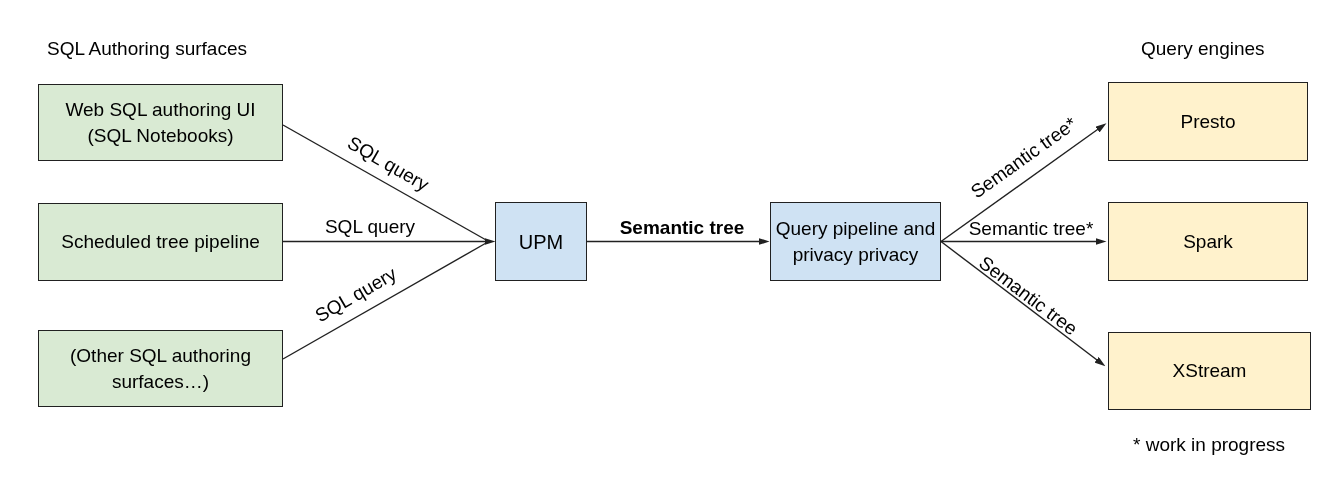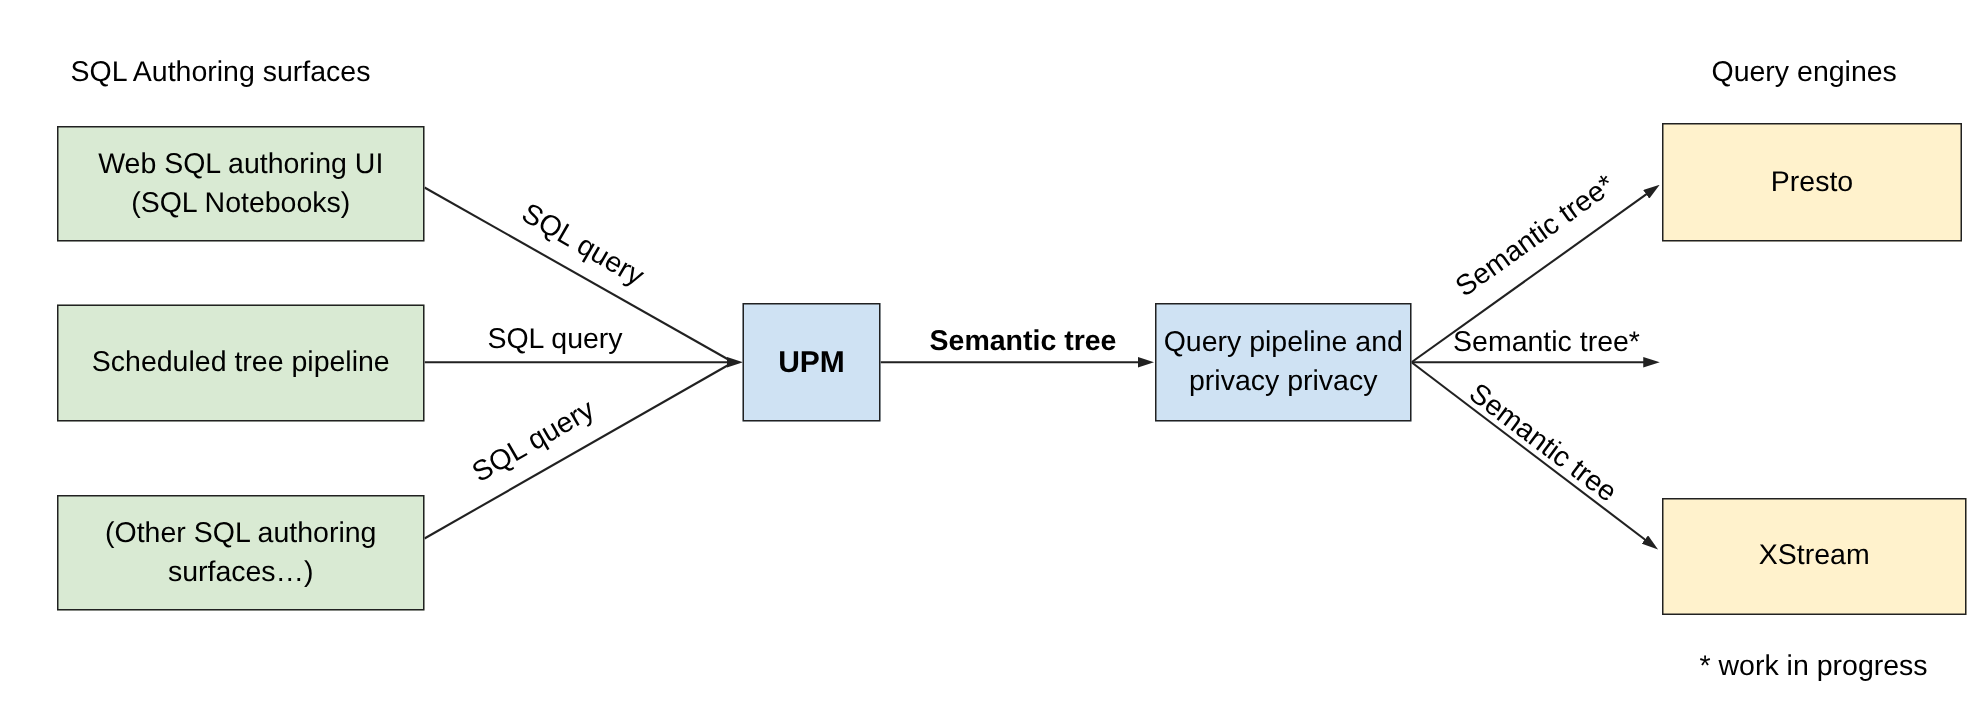--- a/index.html
+++ b/index.html
@@ -27,21 +27,21 @@
     justify-content: center;
     align-items: center;
     text-align: center;
     font-size: 19px;
     line-height: 26px;
   }
   .node .line { display: block; }
   .source  { background: var(--source-fill, #d9ead3); }
   .process { background: var(--process-fill, #cfe2f3); }
   .engine  { background: var(--engine-fill, #fff2cc); }
-  .node-upm { font-weight: bold; font-size: 20px; }
+  .node-upm { font-weight: normal; font-size: 20px; }
   .edges {
     position: absolute;
     left: 0; top: 0;
   }
   .edge {
     stroke: var(--arrow, #212121);
     stroke-width: 1.4;
     fill: none;
   }
   .arrowhead { fill: var(--arrow, #212121); }
@@ -97,20 +97,23 @@
     <span class="line">UPM</span>
   </div>
   <div class="node process" style="left:770px; top:202px; width:171px; height:79px">
     <span class="line">Query pipeline and</span>
     <span class="line">privacy privacy</span>
   </div>
 
   <div class="node engine" style="left:1108px; top:82px; width:200px; height:79px">
     <span class="line">Presto</span>
   </div>
+  <div class="node engine" style="left:1108px; top:202px; width:200px; height:79px">
+    <span class="line">Spark</span>
+  </div>
   <div class="node engine" style="left:1108px; top:332px; width:203px; height:78px">
     <span class="line">XStream</span>
   </div>
 
   <div class="edge-label" style="left:388px; top:164px; --r:30deg">SQL query</div>
   <div class="edge-label" style="left:370px; top:227px">SQL query</div>
   <div class="edge-label" style="left:356px; top:295px; --r:-30deg">SQL query</div>
   <div class="edge-label bold" style="left:682px; top:228px">Semantic tree</div>
   <div class="edge-label" style="left:1024px; top:158px; --r:-35.5deg">Semantic tree*</div>
   <div class="edge-label" style="left:1031px; top:229px">Semantic tree*</div>

